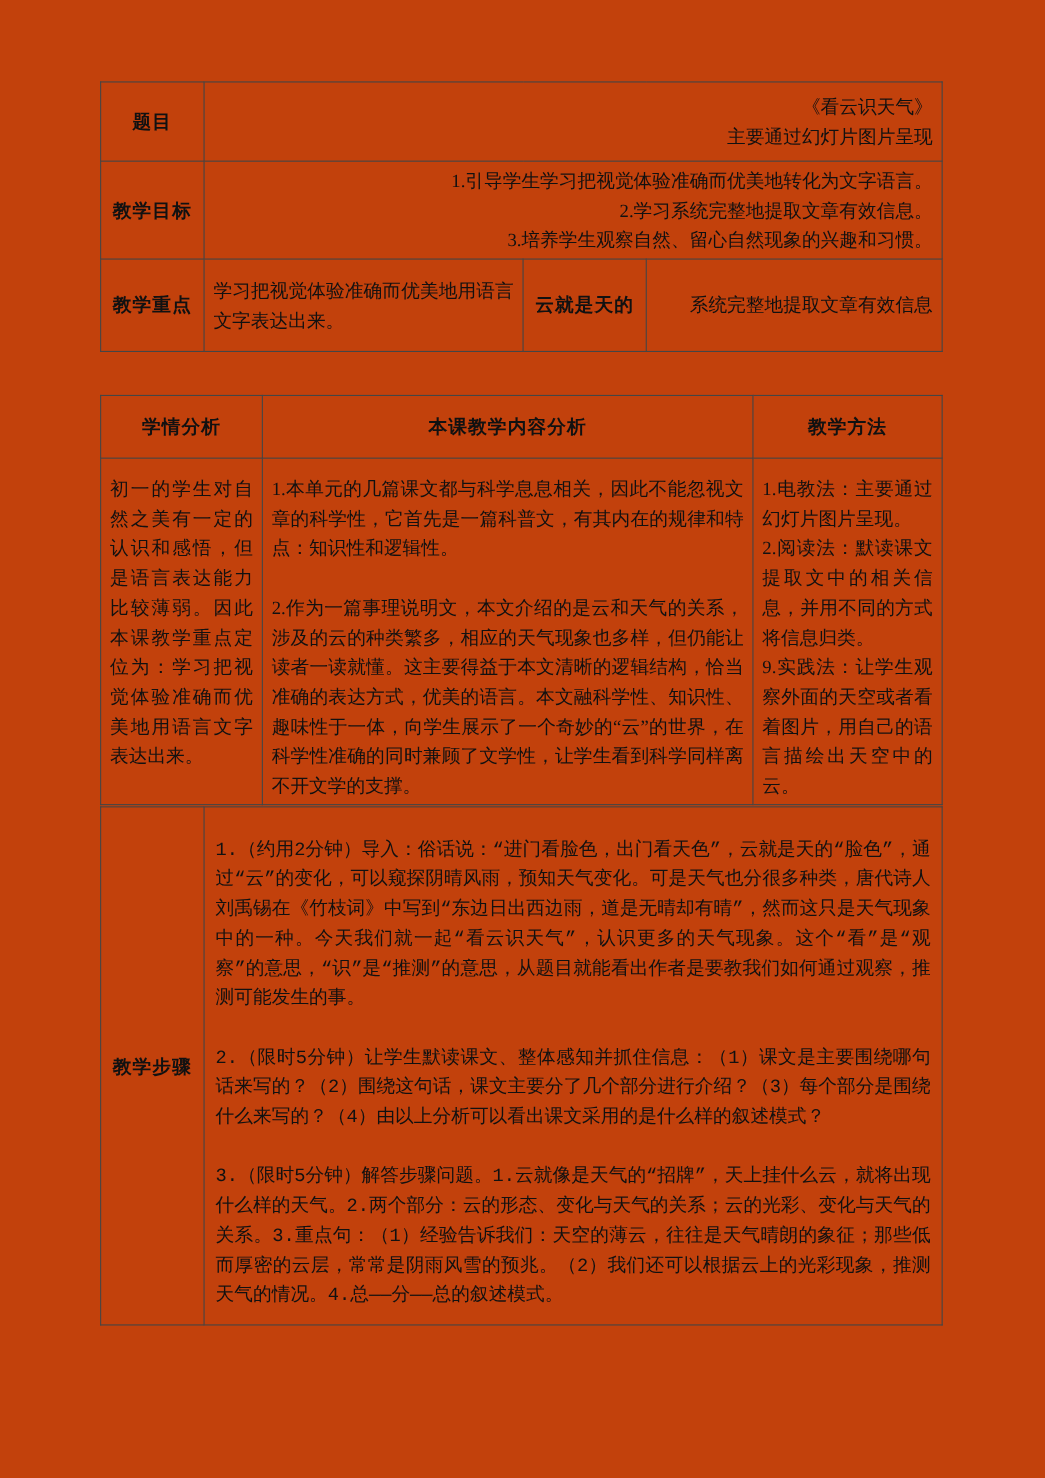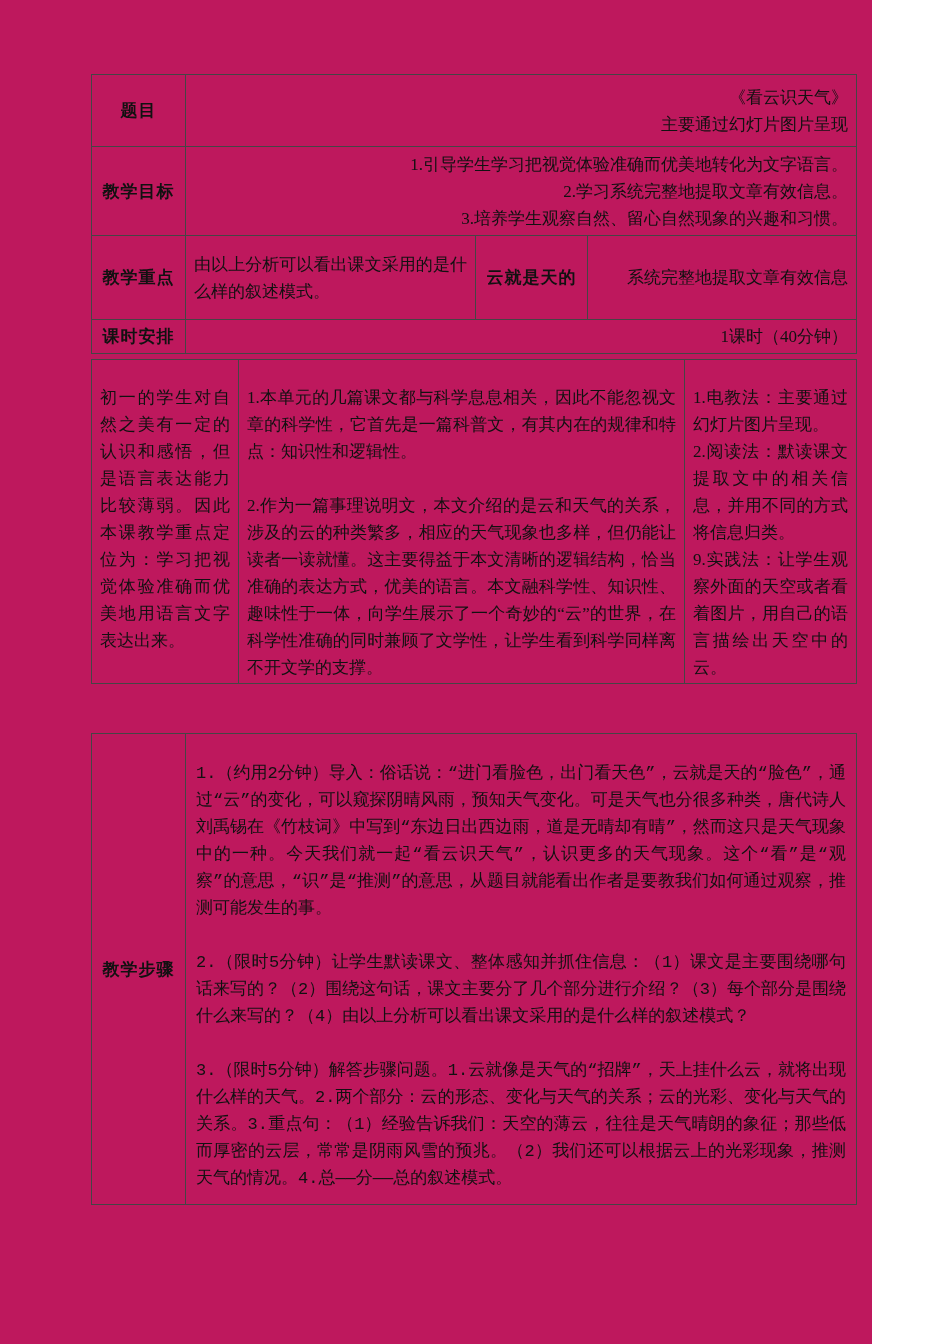--- a/index.html
+++ b/index.html
@@ -2,23 +2,23 @@
 <html><head>
 <meta charset="utf-8">
 <style>
   html, body {
     margin: 0;
     padding: 0;
     background: #ffffff;
   }
   .page {
     position: relative;
-    width: 872px;
+    width: 950px;
     height: 1344px;
-    background: #be185d;
+    background: #c2410c;
     overflow: hidden;
     font-family: "Liberation Serif", serif;
     color: #111111;
   }
   table.tbl {
     position: absolute;
     left: 91px;
     width: 765px;
     border-collapse: collapse;
     table-layout: fixed;
@@ -42,21 +42,21 @@
     letter-spacing: 1px;
   }
   td.content {
     text-align: right;
   }
   td.justify {
     text-align: justify;
   }
   td.vtop {
     vertical-align: top;
-    padding-top: 24px;
+    padding-top: 14px;
   }
   .tbl-b td.hdr {
     font-family: "Liberation Sans", sans-serif;
     font-weight: bold;
     text-align: center;
     vertical-align: middle;
     letter-spacing: 1px;
   }
   .tbl-c td.steps-content {
     vertical-align: top;
@@ -105,38 +105,39 @@
     <tr class="ra2">
       <td class="label">教学目标</td>
       <td class="content" colspan="3">
         <span class="line">1.引导学生学习把视觉体验准确而优美地转化为文字语言。</span>
         <span class="line">2.学习系统完整地提取文章有效信息。</span>
         <span class="line">3.培养学生观察自然、留心自然现象的兴趣和习惯。</span>
       </td>
     </tr>
     <tr class="ra3">
       <td class="label">教学重点</td>
-      <td class="content justify">由以上分析可以看出课文采用的是什么样的叙述模式。</td>
+      <td class="content justify">学习把视觉体验准确而优美地用语言文字表达出来。</td>
       <td class="label">云就是天的</td>
       <td class="content">系统完整地提取文章有效信息</td>
-    </tr>
-    <tr class="ra4">
-      <td class="label">课时安排</td>
-      <td class="content" colspan="3">1课时（40分钟）</td>
     </tr>
   </tbody>
     </table>
 
   <table class="tbl tbl-b">
     <colgroup>
       <col style="width:147px">
         <col style="width:446px">
         <col style="width:172px">
     </colgroup>
     <tbody>
+        <tr class="rb1">
+      <td class="hdr">学情分析</td>
+      <td class="hdr">本课教学内容分析</td>
+      <td class="hdr">教学方法</td>
+    </tr>
     <tr class="rb2">
       <td class="content justify vtop">初一的学生对自然之美有一定的认识和感悟，但是语言表达能力比较薄弱。因此本课教学重点定位为：学习把视觉体验准确而优美地用语言文字表达出来。</td>
       <td class="content justify vtop">
         <p class="para">1.本单元的几篇课文都与科学息息相关，因此不能忽视文章的科学性，它首先是一篇科普文，有其内在的规律和特点：知识性和逻辑性。</p>
         <p class="para">2.作为一篇事理说明文，本文介绍的是云和天气的关系，涉及的云的种类繁多，相应的天气现象也多样，但仍能让读者一读就懂。这主要得益于本文清晰的逻辑结构，恰当准确的表达方式，优美的语言。本文融科学性、知识性、趣味性于一体，向学生展示了一个奇妙的“云”的世界，在科学性准确的同时兼顾了文学性，让学生看到科学同样离不开文学的支撑。</p>
       </td>
       <td class="content justify vtop">
         <span class="line">1.电教法：主要通过幻灯片图片呈现。</span>
         <span class="line">2.阅读法：默读课文提取文中的相关信息，并用不同的方式将信息归类。</span>
         <span class="line">9.实践法：让学生观察外面的天空或者看着图片，用自己的语言描绘出天空中的云。</span>

